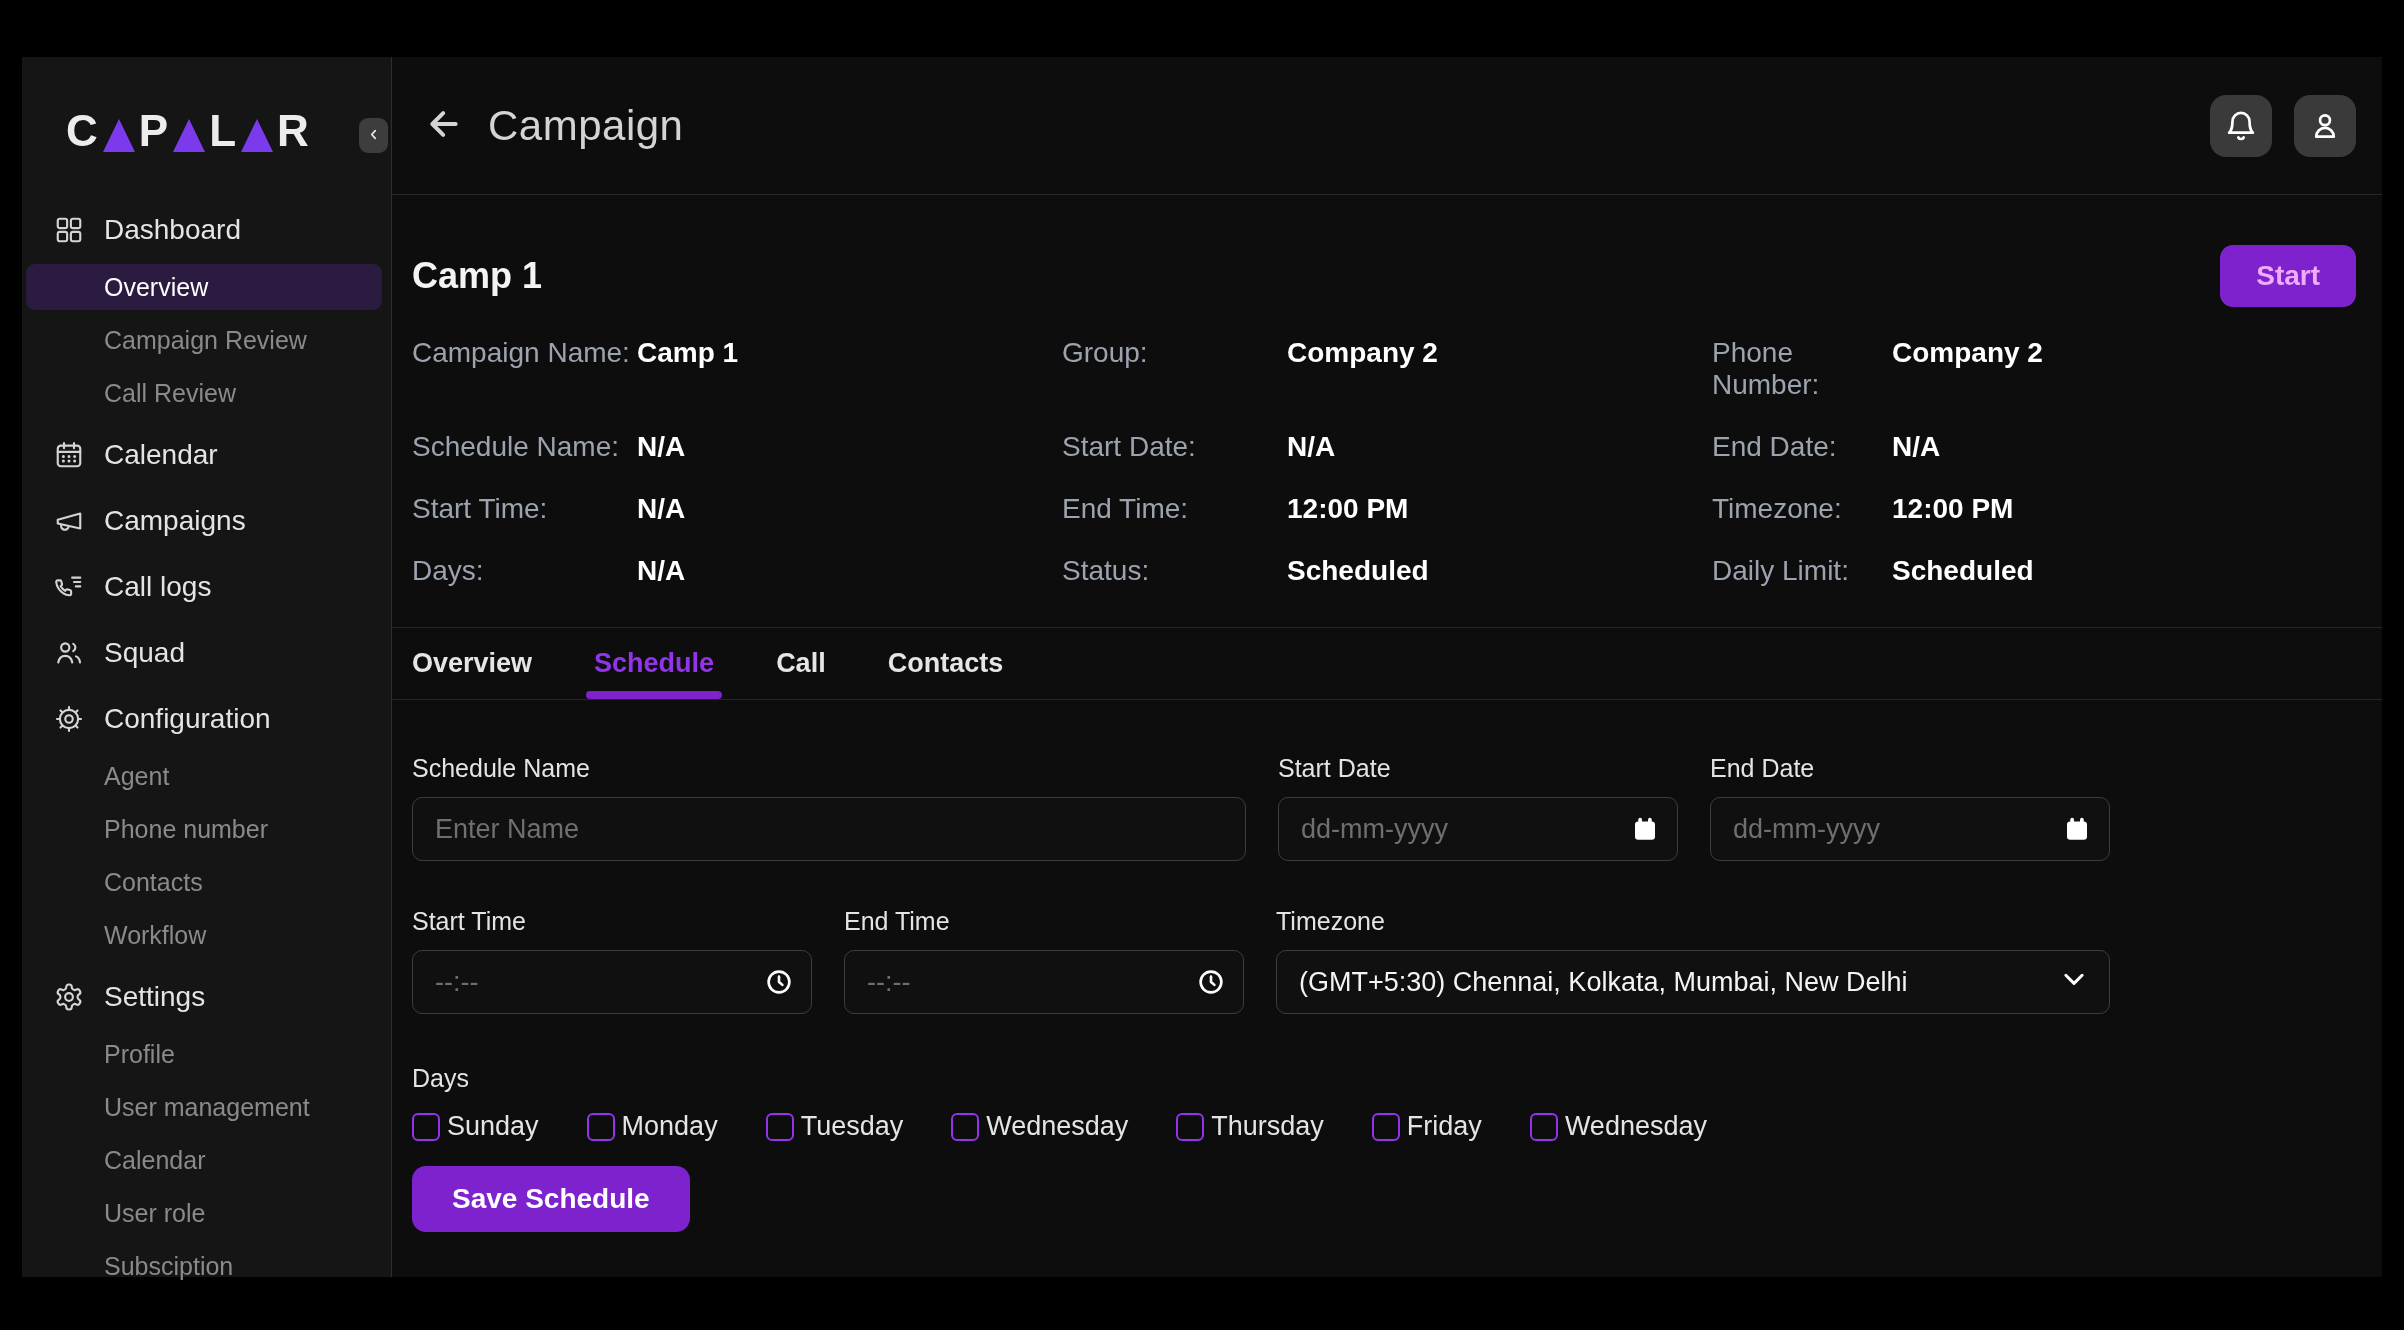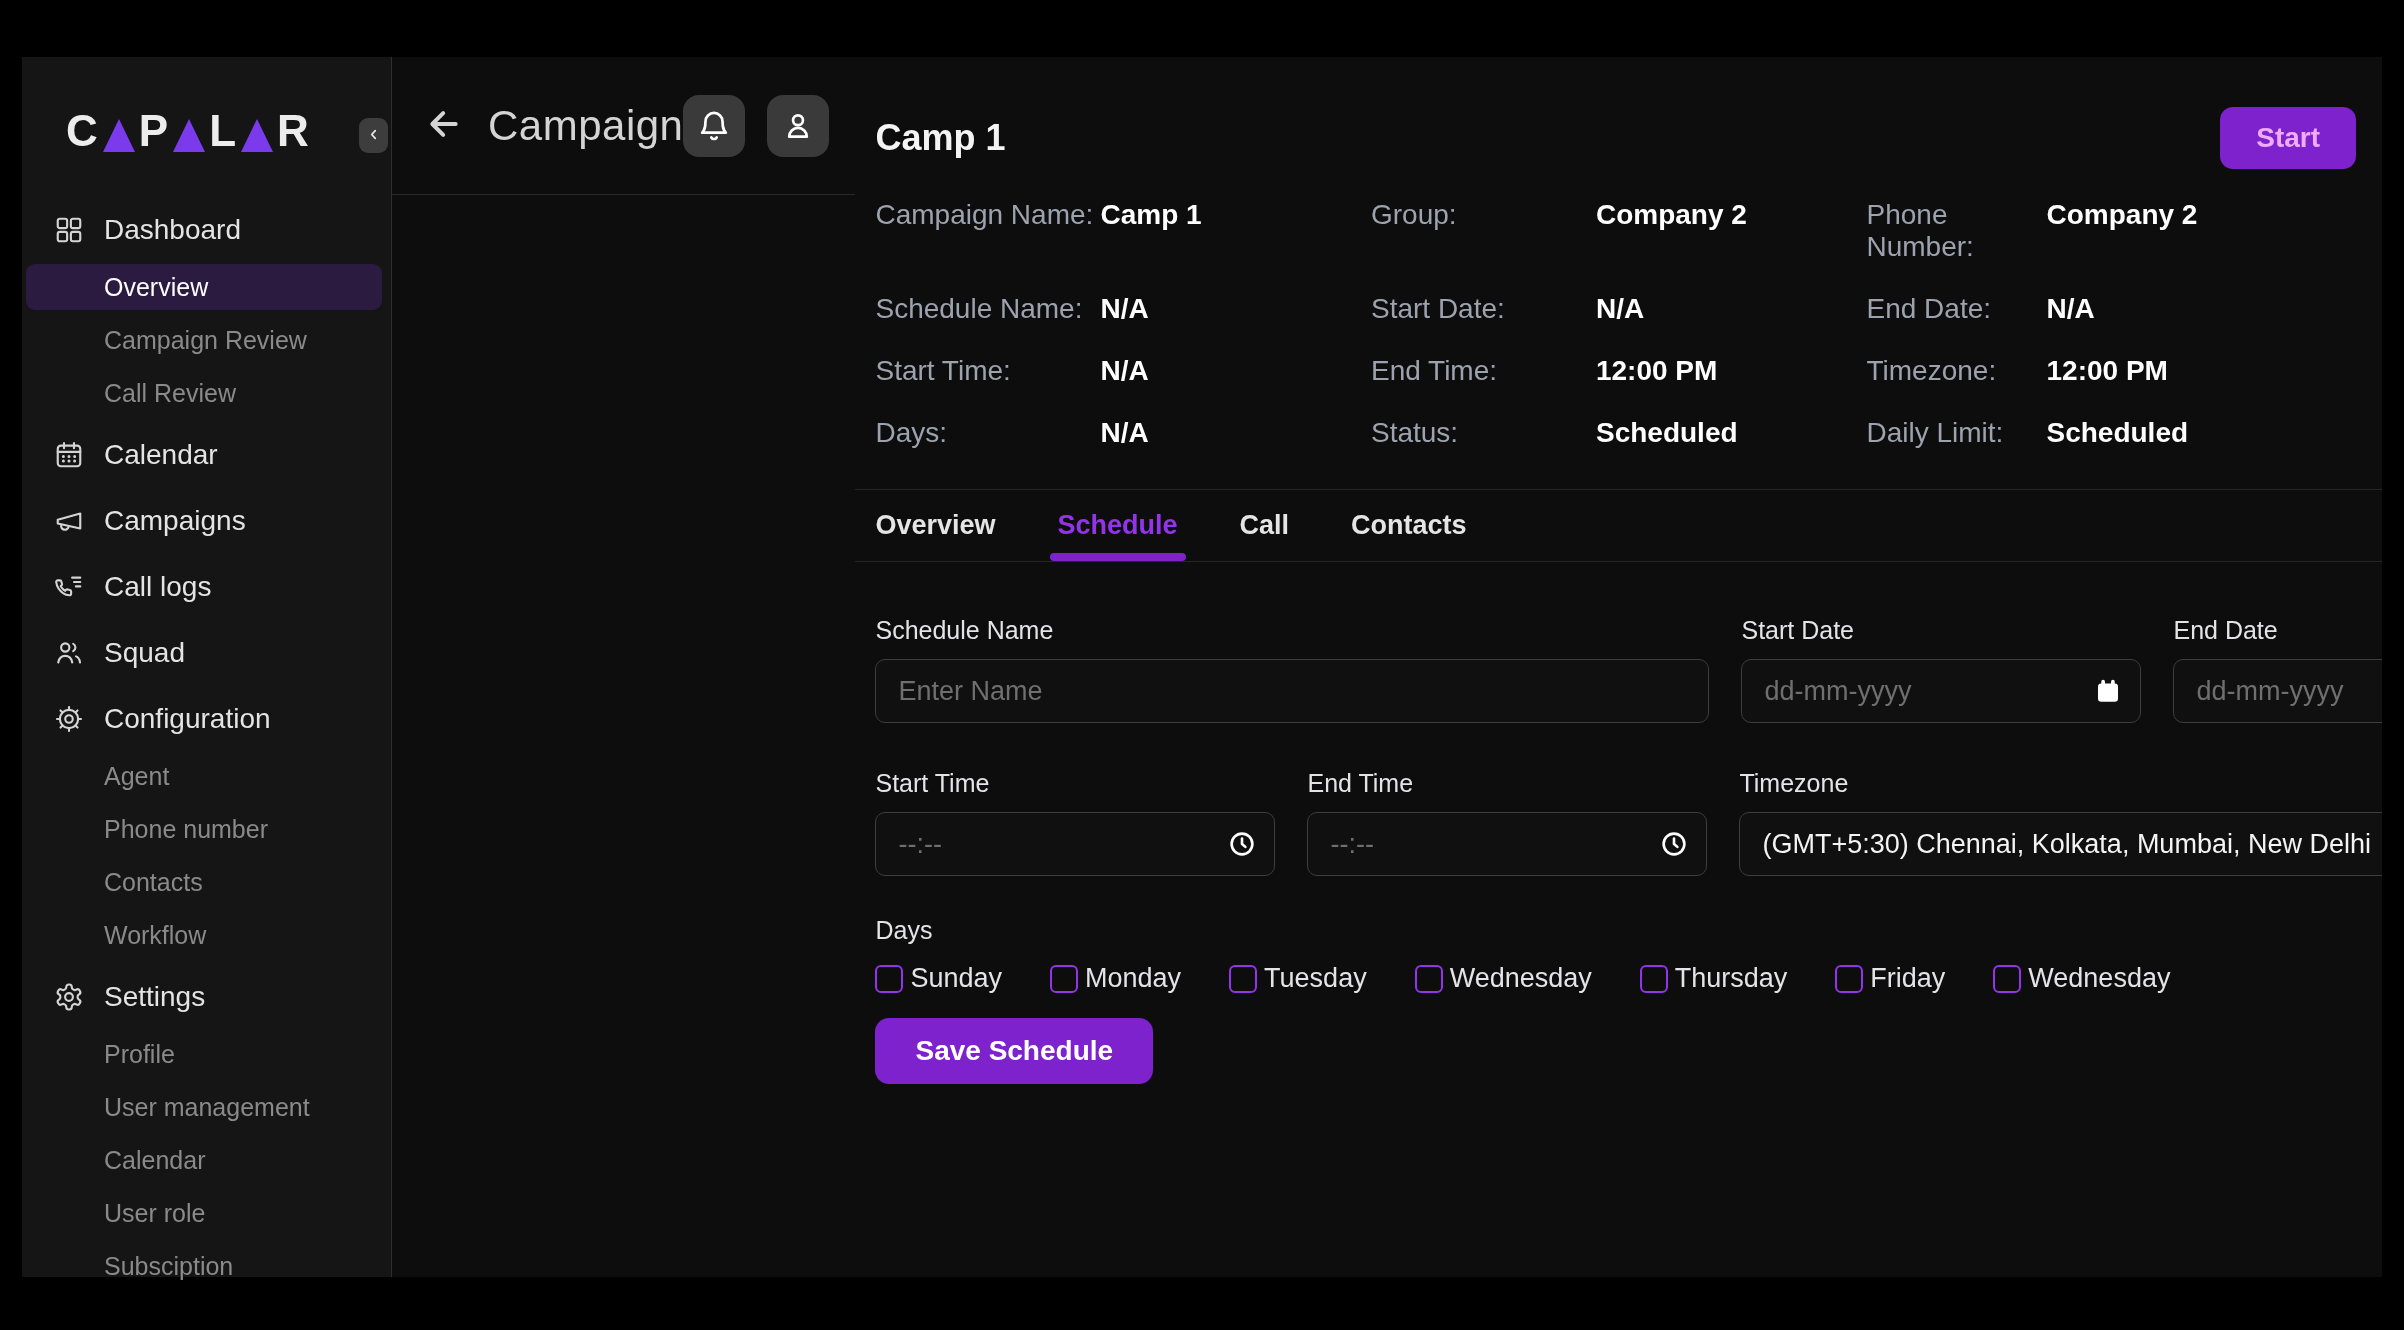--- a/index.html
+++ b/index.html
@@ -17,21 +17,21 @@
   .logo .tri{width:0;height:0;border-left:16px solid transparent;border-right:16px solid transparent;border-bottom:33px solid #7c3aed;margin:0 4px 1px 0;}
   .collapse-btn{position:absolute;top:61px;right:3px;width:29px;height:35px;border-radius:9px;background:#3d3d3d;border:none;color:#e8e8e8;display:flex;align-items:center;justify-content:center;padding:0;cursor:pointer;}
   .collapse-btn .svgi{width:17px;height:17px;}
   nav{margin-top:42px;}
   .nav-top{display:flex;align-items:center;gap:20px;height:62px;padding-left:32px;font-size:28px;color:#e4e4e4;cursor:pointer;margin-top:4px;}
   .nav-top .svgi{width:30px;height:30px;color:#d4d4d4;flex-shrink:0;}
   .nav-sub{display:flex;align-items:center;height:53px;padding-left:82px;font-size:25px;color:#8a8a8a;cursor:pointer;}
   .nav-sub.active{background:#2b1b40;color:#fff;border-radius:9px;margin:3px 9px 4px 4px;padding-left:78px;height:46px;}
 
   
-  .main{flex:1;display:flex;flex-direction:row;min-width:0;}
+  .main{flex:1;display:flex;flex-direction:column;min-width:0;}
   .topbar{height:138px;flex-shrink:0;border-bottom:1px solid #2a2a2a;display:flex;align-items:center;padding:0 26px 0 30px;box-sizing:border-box;}
   .back-btn{background:none;border:none;color:#d4d4d4;width:44px;height:44px;padding:0;margin-right:22px;cursor:pointer;}
   .back-btn .svgi{width:40px;height:40px;}
   .topbar h1{font-size:42px;font-weight:500;color:#d4d4d4;margin:0;letter-spacing:.5px;}
   .topbar-actions{margin-left:auto;display:flex;gap:22px;}
   .icon-btn{width:62px;height:62px;border-radius:16px;background:#3a3a3a;border:none;color:#fff;display:flex;align-items:center;justify-content:center;cursor:pointer;padding:0;}
   .icon-btn .svgi{width:32px;height:32px;}
 
   .content{flex:1;overflow:hidden;}
   .camp-head{display:flex;align-items:center;justify-content:space-between;padding:0 26px 0 20px;margin-top:50px;}
@@ -56,21 +56,21 @@
   .field-label{font-size:25px;color:#e4e4e7;margin-bottom:14px;display:block;}
   .input-wrap{position:relative;}
   .text-input{width:100%;height:64px;box-sizing:border-box;background:#101010;border:1px solid #3d3d3d;border-radius:10px;padding:0 60px 0 22px;font-size:27px;color:#e8e8e8;font-family:inherit;outline:none;}
   .text-input.no-ico{padding-right:22px;}
   .text-input::placeholder{color:#6f6f6f;}
   .input-ico{position:absolute;right:18px;top:50%;transform:translateY(-50%);width:30px;height:30px;color:#fff;display:flex;cursor:pointer;}
   .input-ico .svgi{width:30px;height:30px;}
   .select-box{height:64px;box-sizing:border-box;background:#101010;border:1px solid #3d3d3d;border-radius:10px;padding:0 20px 0 22px;display:flex;align-items:center;justify-content:space-between;font-size:27px;color:#f4f4f5;cursor:pointer;gap:47px;}
   .select-box .svgi{width:30px;height:30px;color:#fff;flex-shrink:0;}
 
-  .days-section{margin-top:40px;}
+  .days-section{margin-top:50px;}
   .days-row{display:flex;gap:48px;margin-top:18px;}
   .day{display:flex;align-items:center;gap:7px;font-size:27px;color:#e4e4e7;cursor:pointer;}
   .cb{width:28px;height:28px;border:2px solid #9333ea;border-radius:6px;box-sizing:border-box;background:transparent;flex-shrink:0;}
 
   .btn-save{margin-top:24px;height:66px;padding:0 40px;border-radius:14px;background:#7e22ce;color:#fff;font-size:28px;font-weight:700;border:none;cursor:pointer;font-family:inherit;}
 </style>
 </head>
 <body>
 
 <div class="app">

